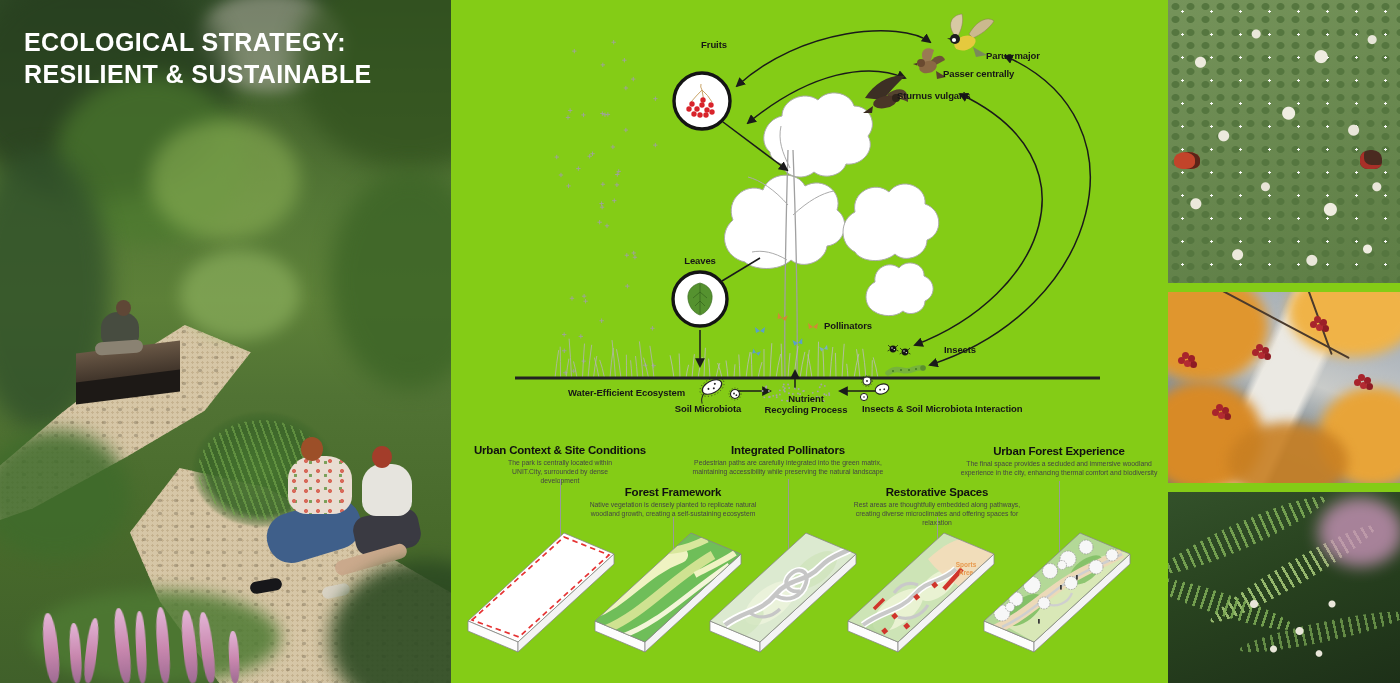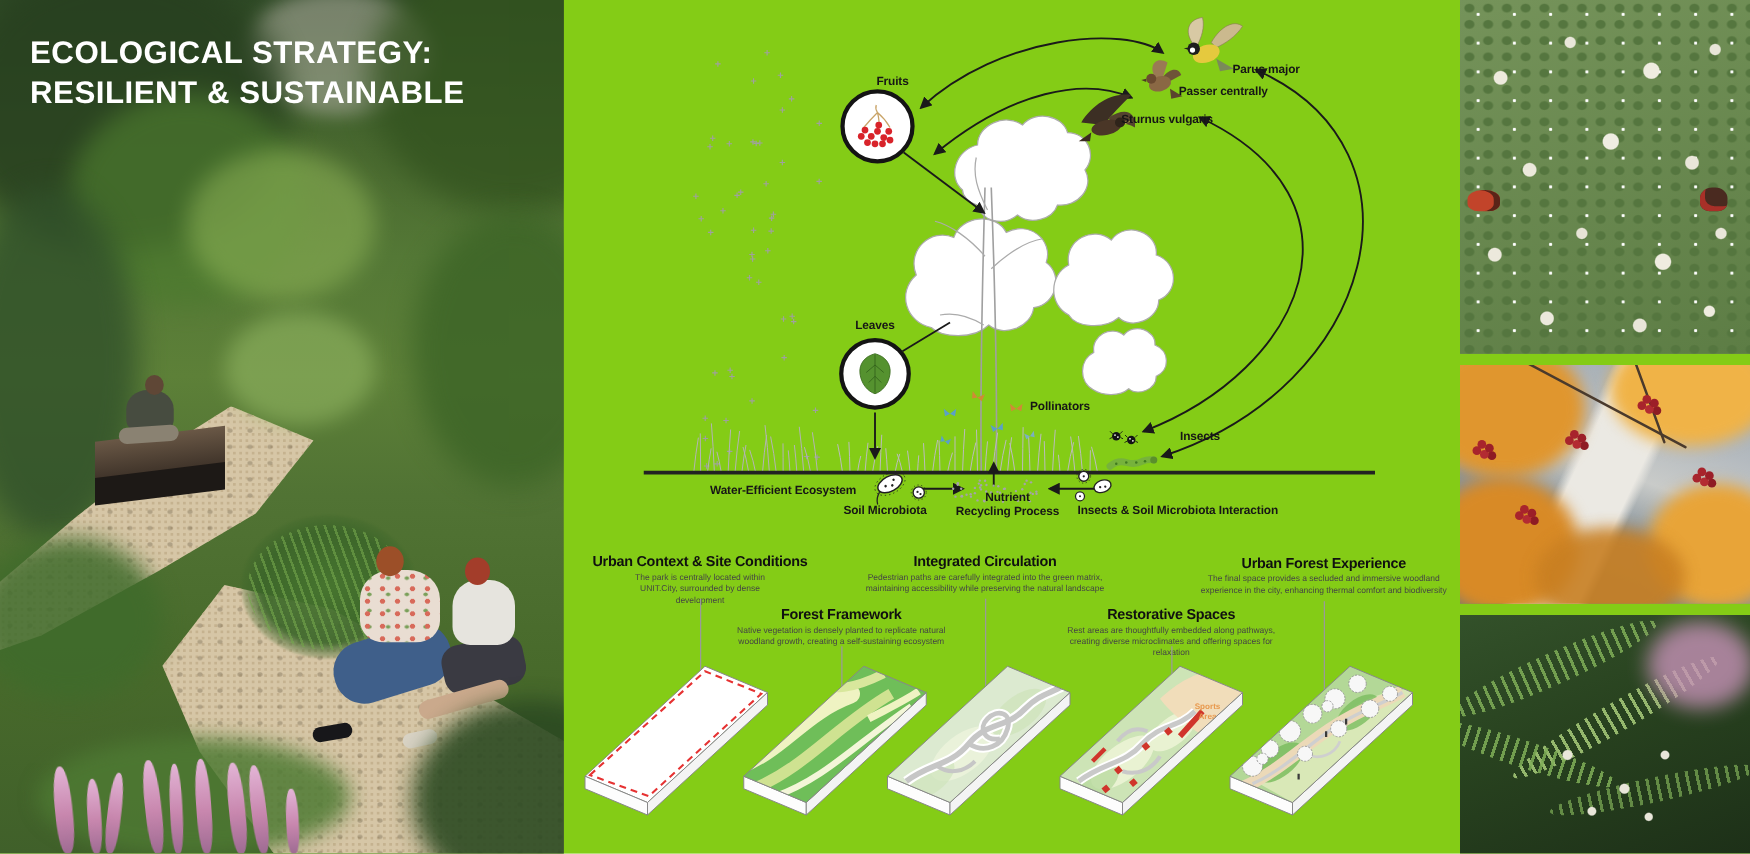--- a/index.html
+++ b/index.html
@@ -49,21 +49,21 @@
   #w2-shoe{left:322px;top:585px;width:28px;height:12px;background:#d8d2c4;border-radius:6px;transform:rotate(-12deg);}
   #astilbe{left:36px;top:512px;width:230px;height:171px;}
   #astilbe .spike{position:absolute;bottom:0;border-radius:46% 46% 40% 40%;
     background:linear-gradient(180deg,#e3b5d6 0%,#c887ae 55%,#9e6b92 100%);filter:blur(.6px);}
   #astilbe-green{left:30px;top:590px;width:250px;height:95px;background:#4e7a33;opacity:.85;filter:blur(8px);border-radius:50%;position:absolute;}
   #board-title{left:24px;top:26px;width:400px;color:#fff;font-size:25px;font-weight:700;line-height:32px;letter-spacing:.4px;}
 
   
   .diag-label{position:absolute;font-size:9.5px;font-weight:600;color:#161616;white-space:nowrap;letter-spacing:-.1px;}
   .ctr{transform:translateX(-50%);}
-  #lbl-fruits{left:702px;top:60px;padding-left:24px;}
+  #lbl-fruits{left:702px;top:39px;padding-left:24px;}
   #lbl-leaves{left:700px;top:255px;text-align:center;}
   #lbl-pollinators{left:824px;top:320px;}
   #lbl-insects{left:944px;top:344px;}
   #lbl-parus{left:986px;top:50px;}
   #lbl-passer{left:943px;top:68px;}
   #lbl-sturnus{left:897px;top:90px;}
   #lbl-water{left:568px;top:387px;font-weight:700;}
   #lbl-soil{left:708px;top:403px;font-weight:700;}
   #lbl-nutrient{left:806px;top:393px;font-weight:700;text-align:center;line-height:1.18;}
   #lbl-nutrient span{display:block;}
@@ -503,21 +503,21 @@
   <span class="diag-label ctr" id="lbl-nutrient">
     <span>Nutrient</span>
     <span>Recycling Process</span>
   </span>
   <span class="diag-label" id="lbl-interaction">Insects &amp; Soil Microbiota Interaction</span>
 
   <div class="ph-h" id="ph1-h">Urban Context &amp; Site Conditions</div>
   <div class="ph-d" id="ph1-d">The park is centrally located within UNIT.City, surrounded by dense development</div>
   <div class="ph-h" id="ph2-h">Forest Framework</div>
   <div class="ph-d" id="ph2-d">Native vegetation is densely planted to replicate natural woodland growth, creating a self-sustaining ecosystem</div>
-  <div class="ph-h" id="ph3-h">Integrated Circulation</div>
+  <div class="ph-h" id="ph3-h">Integrated Pollinators</div>
   <div class="ph-d" id="ph3-d">Pedestrian paths are carefully integrated into the green matrix, maintaining accessibility while preserving the natural landscape</div>
   <div class="ph-h" id="ph4-h">Restorative Spaces</div>
   <div class="ph-d" id="ph4-d">Rest areas are thoughtfully embedded along pathways, creating diverse microclimates and offering spaces for relaxation</div>
   <div class="ph-h" id="ph5-h">Urban Forest Experience</div>
   <div class="ph-d" id="ph5-d">The final space provides a secluded and immersive woodland experience in the city, enhancing thermal comfort and biodiversity</div>
   <div class="vline" id="vl1"></div>
   <div class="vline" id="vl2"></div>
   <div class="vline" id="vl3"></div>
   <div class="vline" id="vl4"></div>
   <div class="vline" id="vl5"></div>

